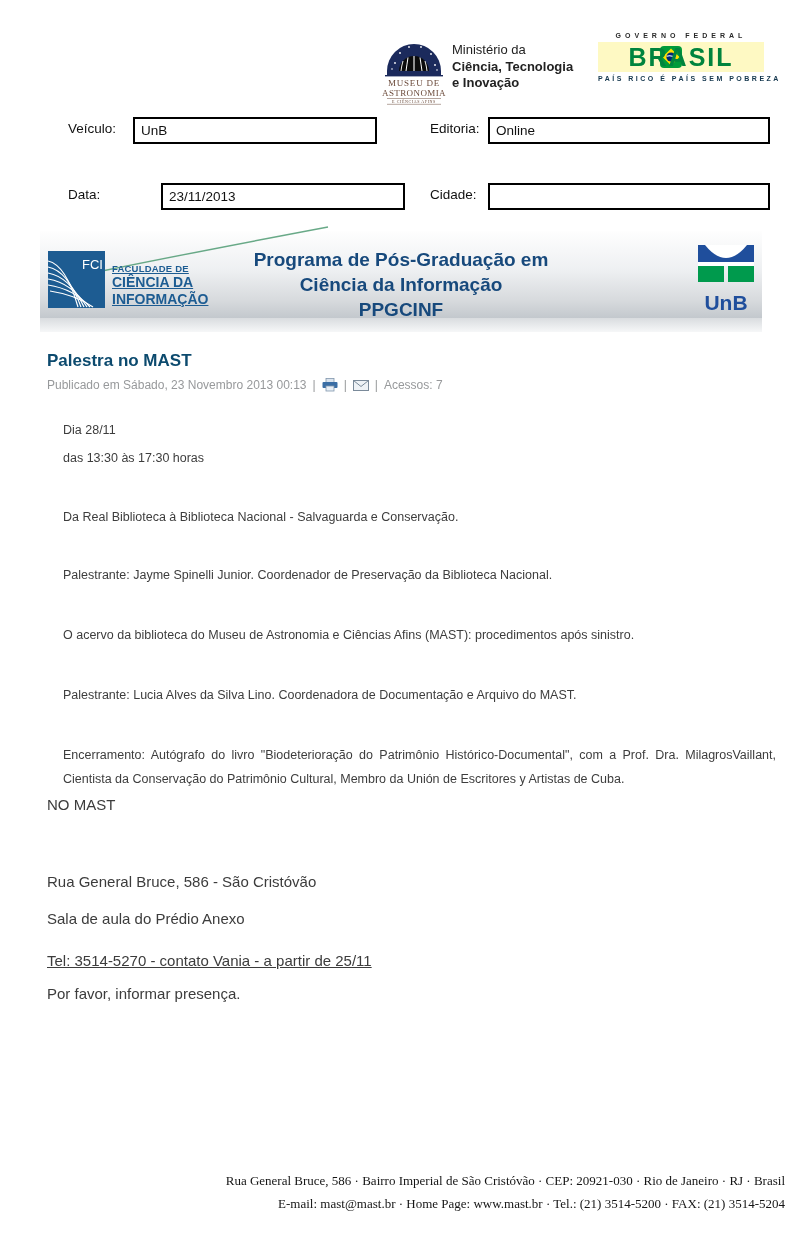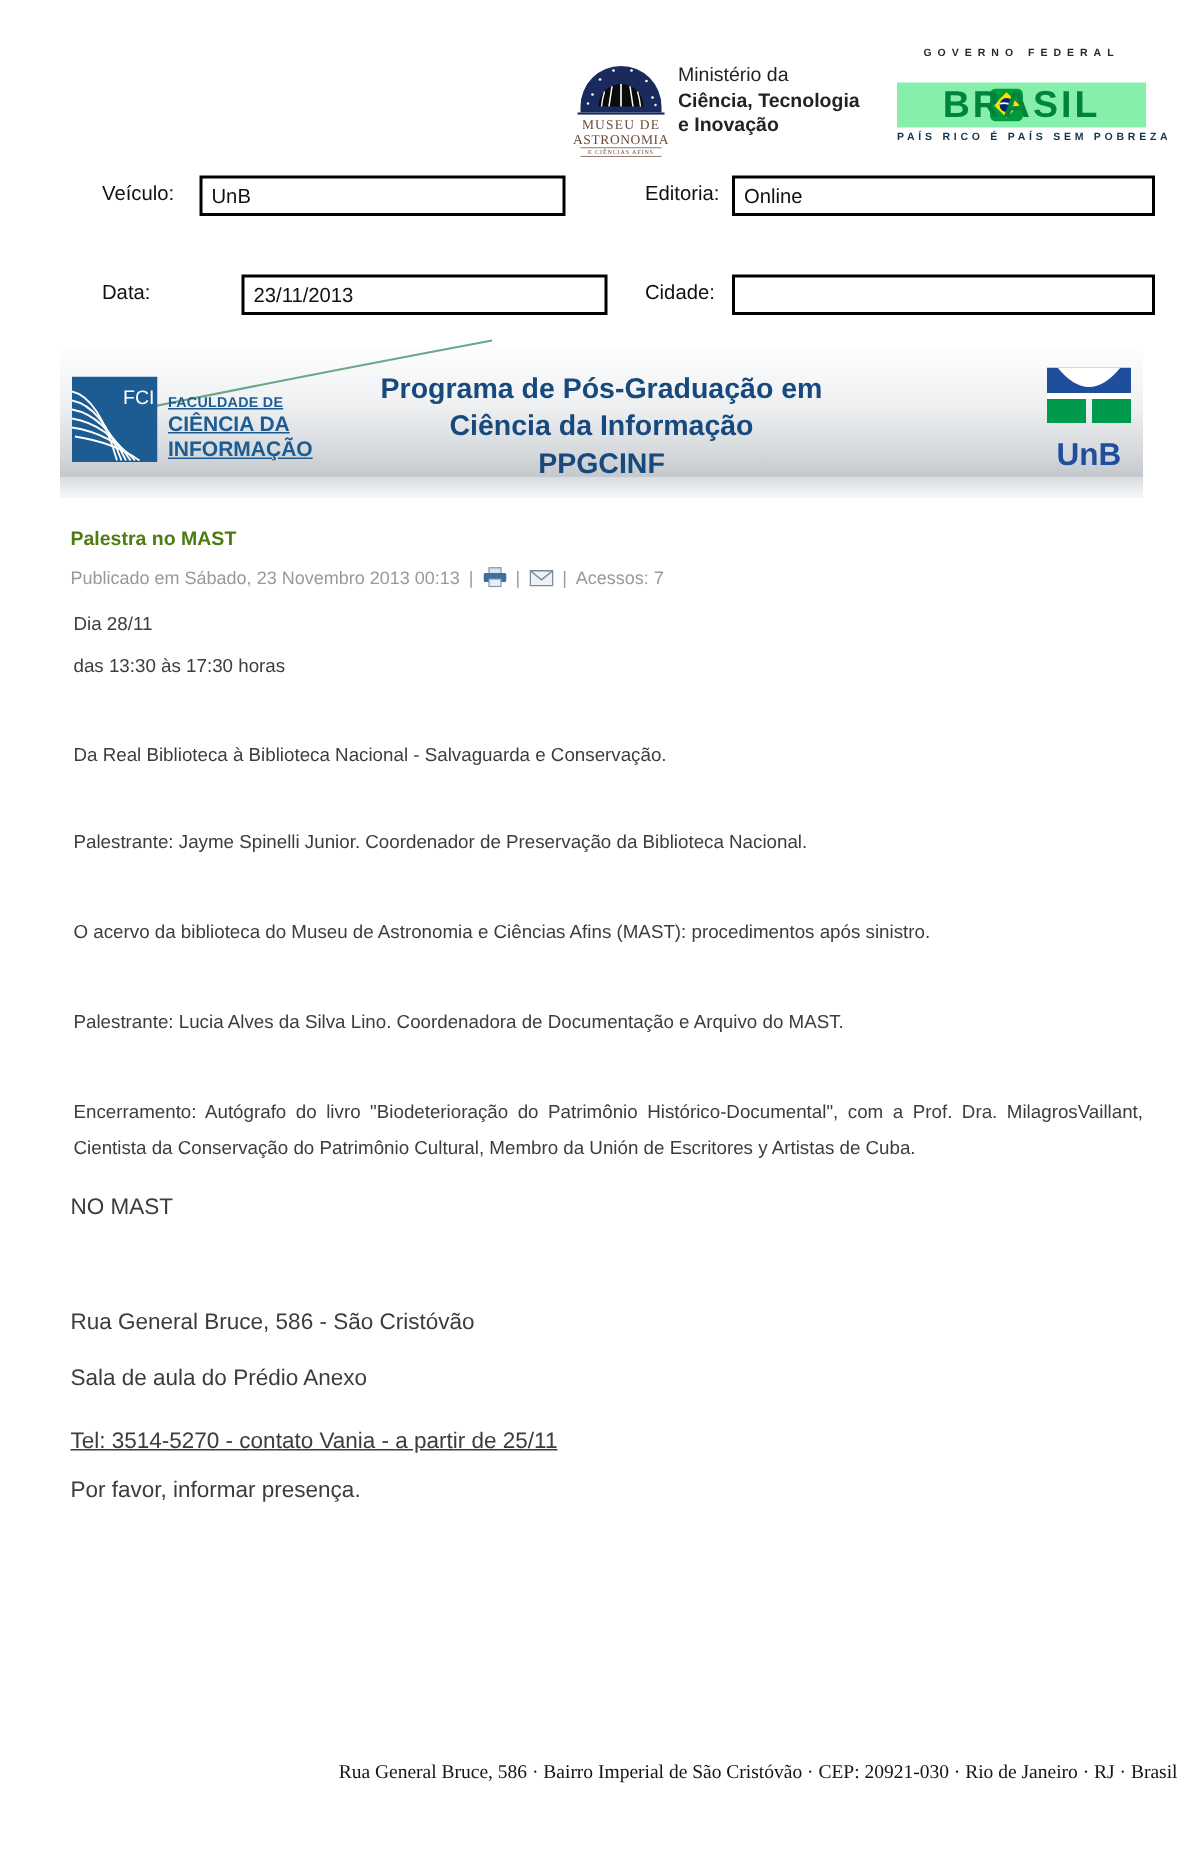--- a/index.html
+++ b/index.html
@@ -6,21 +6,21 @@
   .page{position:relative;width:800px;height:1235px;background:#fff;overflow:hidden;
         font-family:"Liberation Sans",sans-serif;}
   .abs{position:absolute;}
 
   
   .ministry{left:452px;top:42px;width:145px;text-align:left;font-size:13px;
             line-height:16.5px;color:#222;}
   .ministry .b{font-weight:bold;}
   .brasil{left:598px;top:32px;width:166px;text-align:center;}
   .brasil .gov{font-size:7px;font-weight:bold;letter-spacing:4px;color:#2a2a2a;white-space:nowrap;}
-  .brasil .yellow{position:relative;margin-top:16px;height:30px;background:#86efac;
+  .brasil .yellow{position:relative;margin-top:3px;height:30px;background:#fef9c3;
                   display:flex;align-items:center;justify-content:center;}
   .brasil .word{position:relative;z-index:1;font-size:25px;font-weight:bold;letter-spacing:2px;
                 color:#00843d;line-height:30px;}
   .brasil .flag{position:absolute;left:62px;top:4px;z-index:0;}
   .brasil .tagline{margin-top:3px;font-size:7px;font-weight:bold;letter-spacing:2.5px;
                    color:#13364d;white-space:nowrap;}
 
   
   .form-label{position:absolute;font-size:13.5px;color:#111;}
   .field-box{position:absolute;height:23px;border:2px solid #000;background:#fff;
@@ -36,24 +36,24 @@
   .fci-text{position:absolute;left:72px;top:32px;color:#1d5c92;font-weight:bold;text-decoration:underline;}
   .fci-text .t1{font-size:9.5px;letter-spacing:.2px;}
   .fci-text .t2{font-size:14px;line-height:17px;}
   .banner-title{position:absolute;left:0;top:16px;width:100%;text-align:center;
                 color:#17497c;font-weight:bold;font-size:19px;line-height:25px;}
   .unb-logo{position:absolute;left:656px;top:14px;width:60px;text-align:center;}
   .unb-word{margin-top:6px;font-size:21px;font-weight:bold;color:#1f4e9c;line-height:21px;}
   .swoosh{position:absolute;left:0;top:-12px;pointer-events:none;}
 
   
-  .article-title{left:47px;top:351px;font-size:13px;font-weight:bold;color:#4d7c0f;}
+  .article-title{left:47px;top:351px;font-size:17px;font-weight:bold;color:#0c4a6e;}
   .meta{left:47px;top:378px;font-size:12px;color:#97999b;display:flex;align-items:center;gap:6px;}
   .meta svg{display:block;}
-  .p-small{position:absolute;left:47px;width:713px;font-size:12.5px;color:#3d3d3d;margin:2px;}
+  .p-small{position:absolute;left:47px;width:713px;font-size:12.5px;color:#3d3d3d;margin:16px;}
   .p-close{line-height:23.5px;text-align:justify;}
   .p-big{position:absolute;left:47px;width:713px;font-size:15px;color:#3c3c3c;margin:0;}
 
   
   .footer{left:0;top:1170px;width:785px;text-align:right;
           font-family:"Liberation Serif",serif;font-size:13px;color:#151515;line-height:22.5px;}
 </style>
 </head>
 <body>
 
@@ -182,15 +182,16 @@
   <p class="p-small p-close" style="top:728px;">Encerramento: Autógrafo do livro "Biodeterioração do Patrimônio Histórico-Documental", com a Prof. Dra. MilagrosVaillant, Cientista da Conservação do Patrimônio Cultural, Membro da Unión de Escritores y Artistas de Cuba.</p>
 
   <p class="p-big" style="top:796px;">NO MAST</p>
   <p class="p-big" style="top:873px;">Rua General Bruce, 586 - São Cristóvão</p>
   <p class="p-big" style="top:910px;">Sala de aula do Prédio Anexo</p>
   <p class="p-big" style="top:952px;text-decoration:underline;">Tel: 3514-5270 - contato Vania - a partir de 25/11</p>
   <p class="p-big" style="top:985px;">Por favor, informar presença.</p>
 
   <div class="abs footer">
     <div>Rua General Bruce, 586 · Bairro Imperial de São Cristóvão · CEP: 20921-030 · Rio de Janeiro · RJ · Brasil</div>
+    <div>E-mail: mast@mast.br · Home Page: www.mast.br · Tel.: (21) 3514-5200 · FAX: (21) 3514-5204</div>
   </div>
 
 </div>
 
 </body></html>

